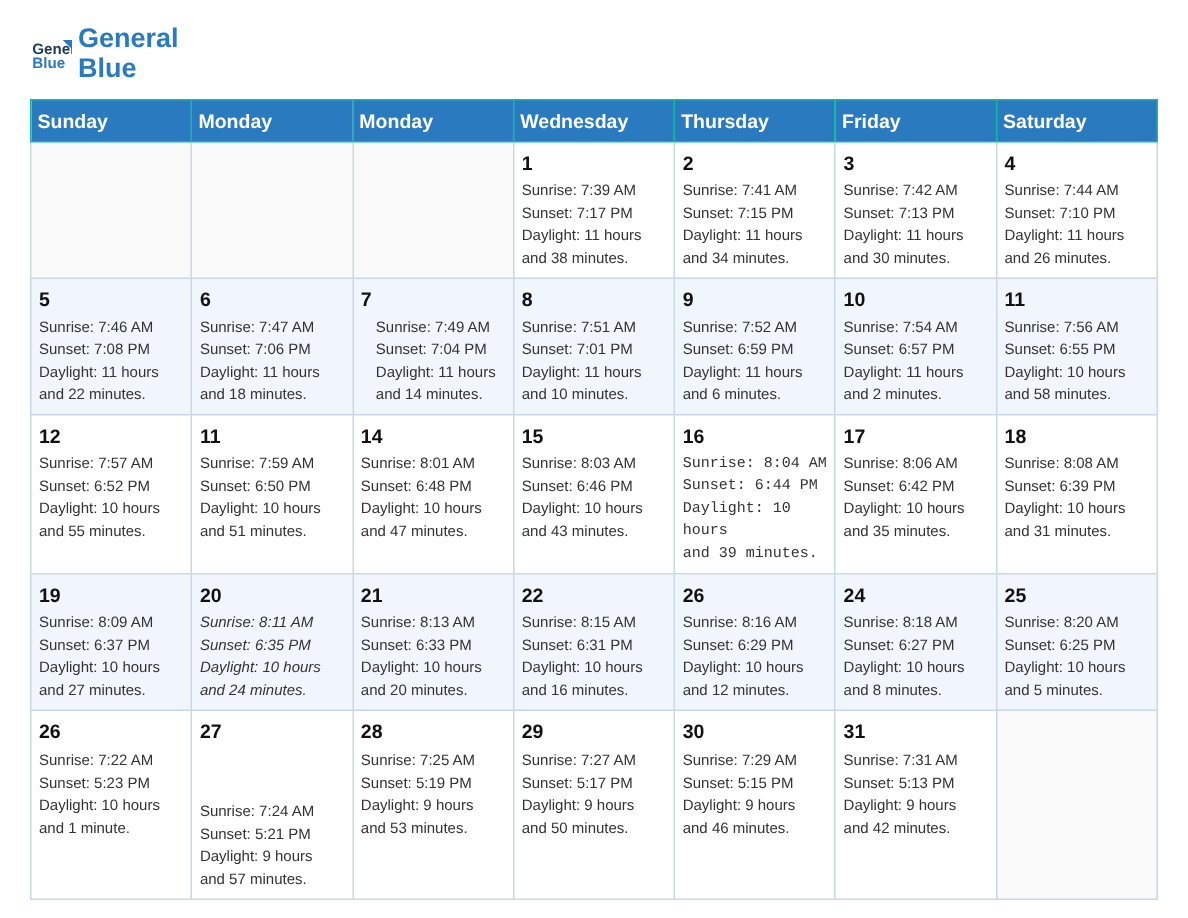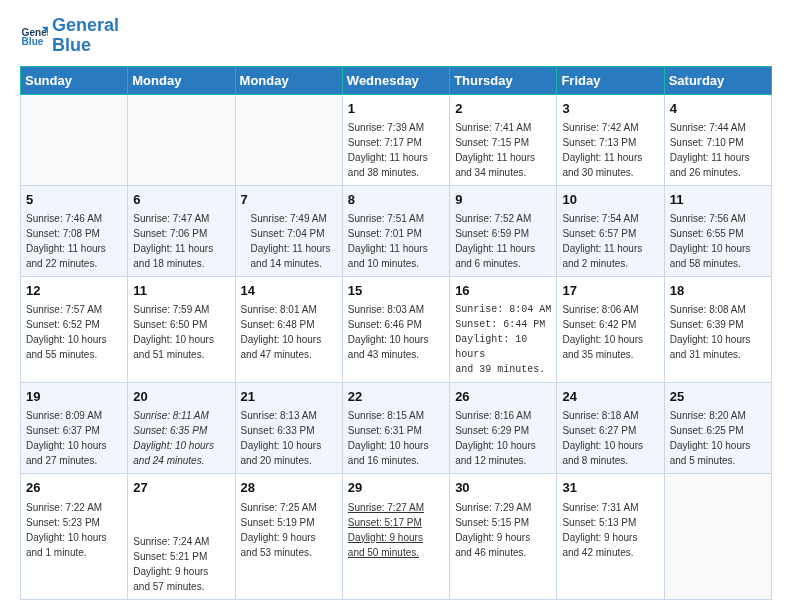--- a/index.html
+++ b/index.html
@@ -333,21 +333,21 @@
           </td>
           <td>
             <span class="day-num">28</span>
             <div class="day-detail" style="white-space: pre-line;">Sunrise: 7:25 AM
 Sunset: 5:19 PM
 Daylight: 9 hours
 and 53 minutes.</div>
           </td>
           <td>
             <span class="day-num">29</span>
-            <div class="day-detail" style="white-space: pre-line; text-decoration: underline;">Sunrise: 7:27 AM
+            <div class="day-detail" style="white-space: pre-line;">Sunrise: 7:27 AM
 Sunset: 5:17 PM
 Daylight: 9 hours
 and 50 minutes.</div>
           </td>
           <td>
             <span class="day-num">30</span>
             <div class="day-detail" style="white-space: pre-line;">Sunrise: 7:29 AM
 Sunset: 5:15 PM
 Daylight: 9 hours
 and 46 minutes.</div>

